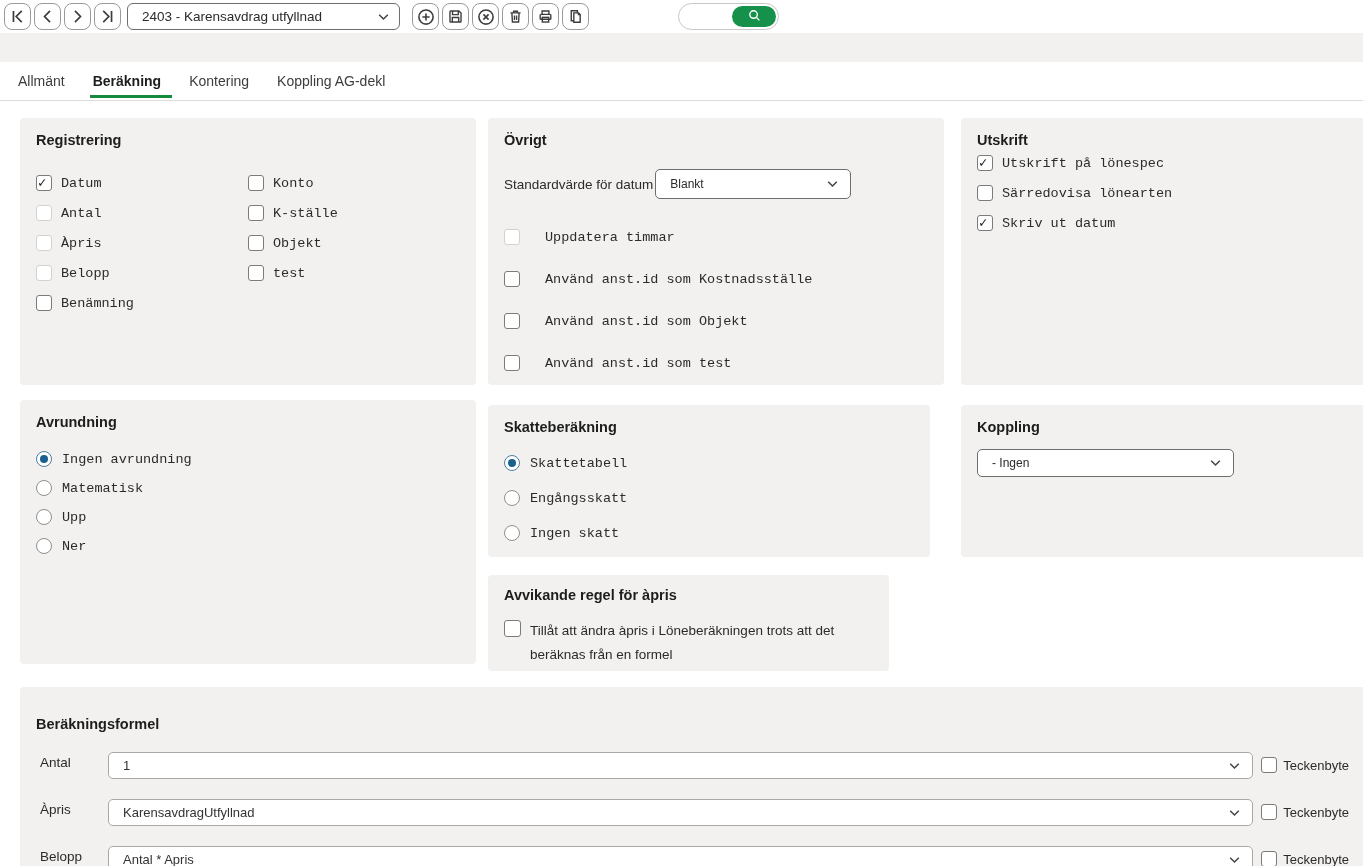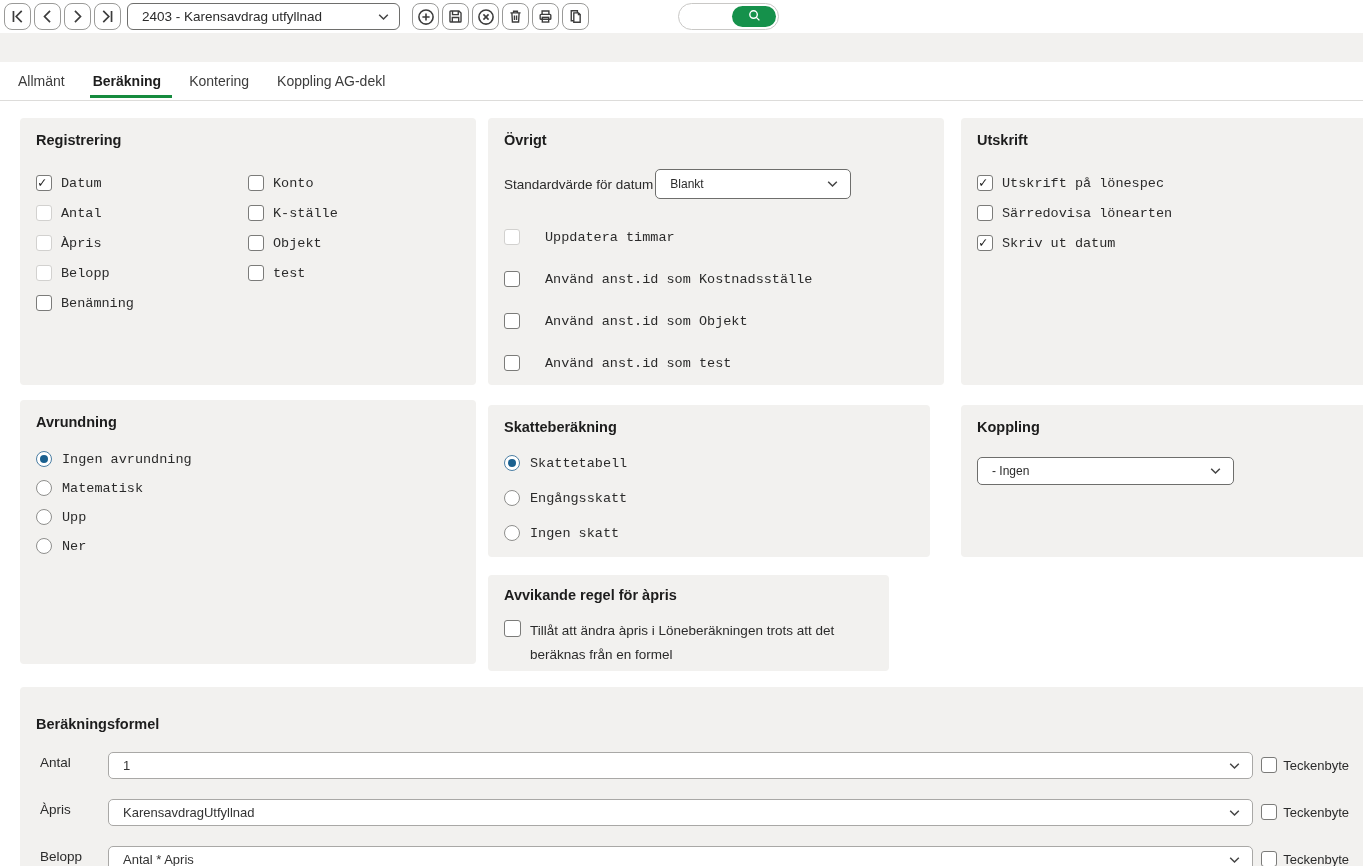--- a/index.html
+++ b/index.html
@@ -61,36 +61,36 @@
   .reg-col .check { margin-bottom:14px; }
 
   
   .date-row { display:flex; align-items:center; margin-top:21px; }
   .date-row .lab { font-size:13.5px; white-space:nowrap; }
   .date-row .select { width:196px; height:30px; margin-left:2px; }
   .ovr-checks { margin-top:30px; }
   .ovr-checks .check { margin-bottom:26px;gap:16px; }
 
   
-  .uts-checks { margin-top:27px; }
+  .uts-checks { margin-top:7px; }
   .uts-checks .check { margin-bottom:14px; }
 
   
   .avr-radios { margin-top:21px; }
   .avr-radios .radio-item { margin-bottom:13px; }
   .skt-radios { margin-top:20px; }
   .skt-radios .radio-item { margin-bottom:19px; }
 
   
   .avv-check { display:flex; align-items:flex-start; margin-top:16px; cursor:pointer; }
   .avv-check .box { width:17px; height:17px; margin-top:1px; }
   .avv-check .clabel { line-height:24px; max-width:382px; }
 
   
-  .kop-select { width:257px; height:28px; margin-top:22px; }
+  .kop-select { width:257px; height:28px; margin-top:14px; }
 
   
   .formel { margin-top:16px; margin-left:20px; height:186px; background:#f2f1ef; border-radius:4px 0 0 0; padding:29px 0 0 16px; }
   .frow { display:flex; align-items:flex-start; margin-top:20px; padding-left:4px; }
   .frow:first-of-type { margin-top:19px; }
   .flabel { width:68px; flex:none; font-size:13.5px; padding-top:3px; }
   .combo { flex:1; height:27px; background:#fff; border:1px solid #a9a8a6; border-radius:5px;
     display:flex; align-items:center; padding:0 12px 0 14px; font-size:13px; color:#333; cursor:pointer; margin-right:8px; }
   .combo .val { flex:1; white-space:nowrap; overflow:hidden; }
   .fcheck { flex:none; display:flex; align-items:center; padding-top:5px; margin-right:14px; cursor:pointer; }

